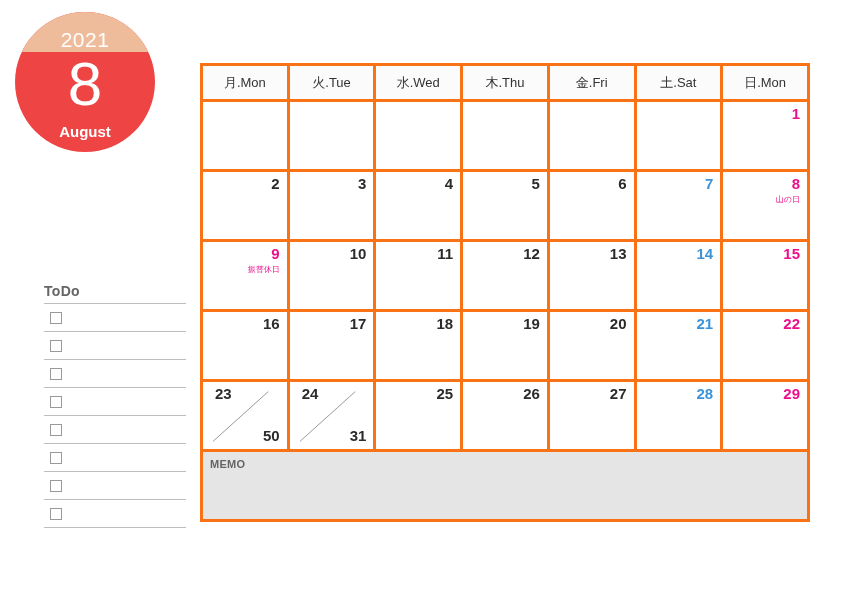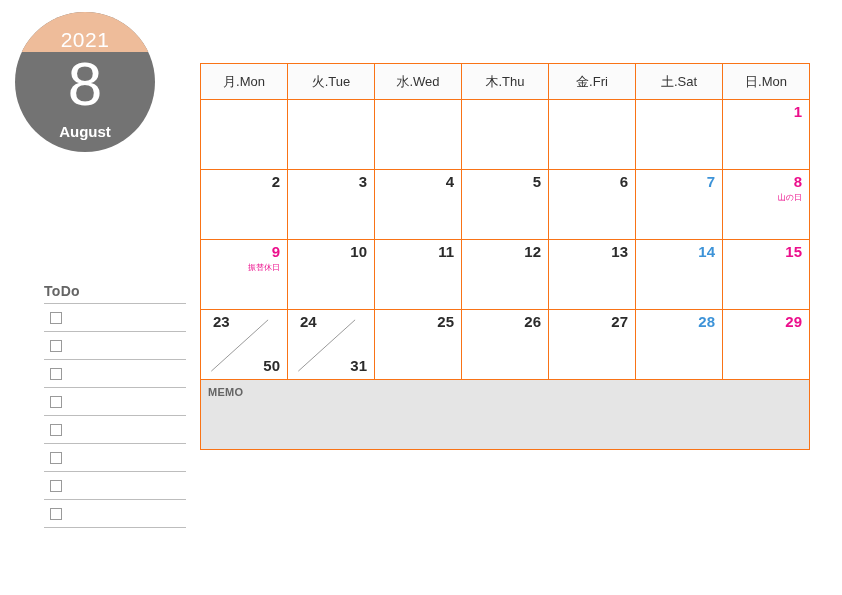--- a/index.html
+++ b/index.html
@@ -18,21 +18,21 @@
 
   
   #month-badge {
     position: absolute;
     left: 15px;
     top: 12px;
     width: 140px;
     height: 140px;
     border-radius: 50%;
     overflow: hidden;
-    background: #737373;
+    background: #ef4444;
   }
   #month-badge .badge-top {
     position: absolute;
     left: 0; top: 0;
     width: 100%;
     height: 40px;
     background: #eebc9a;
   }
   #month-badge .badge-inner {
     position: absolute;
@@ -102,21 +102,21 @@
   
   #calendar {
     position: absolute;
     left: 200px;
     top: 63px;
     width: 610px;
     border-collapse: collapse;
     table-layout: fixed;
   }
   #calendar th, #calendar td {
-    border: 1px solid #f97316;
+    border: 3px solid #f97316;
     padding: 0;
     box-sizing: border-box;
   }
   #calendar th {
     height: 36px;
     font-size: 13px;
     font-weight: 400;
     text-align: center;
     background: #fbfbfb;
     color: #333333;
@@ -307,20 +307,43 @@
           <div class="daynum">13</div>
         </td>
         <td class="day">
           <div class="daynum sat">14</div>
         </td>
         <td class="day">
           <div class="daynum sun">15</div>
         </td>
       </tr>
       <tr>
+        <td class="day">
+          <div class="daynum">16</div>
+        </td>
+        <td class="day">
+          <div class="daynum">17</div>
+        </td>
+        <td class="day">
+          <div class="daynum">18</div>
+        </td>
+        <td class="day">
+          <div class="daynum">19</div>
+        </td>
+        <td class="day">
+          <div class="daynum">20</div>
+        </td>
+        <td class="day">
+          <div class="daynum sat">21</div>
+        </td>
+        <td class="day">
+          <div class="daynum sun">22</div>
+        </td>
+      </tr>
+      <tr>
         <td class="day split">
           <svg class="slash" viewBox="0 0 100 70" preserveAspectRatio="none">
             <line x1="12" y1="62" x2="78" y2="10" stroke="#9a9a9a" stroke-width="1" vector-effect="non-scaling-stroke"></line>
           </svg>
           <div class="daynum-tl">23</div>
           <div class="daynum-br">50</div>
         </td>
         <td class="day split">
           <svg class="slash" viewBox="0 0 100 70" preserveAspectRatio="none">
             <line x1="12" y1="62" x2="78" y2="10" stroke="#9a9a9a" stroke-width="1" vector-effect="non-scaling-stroke"></line>

